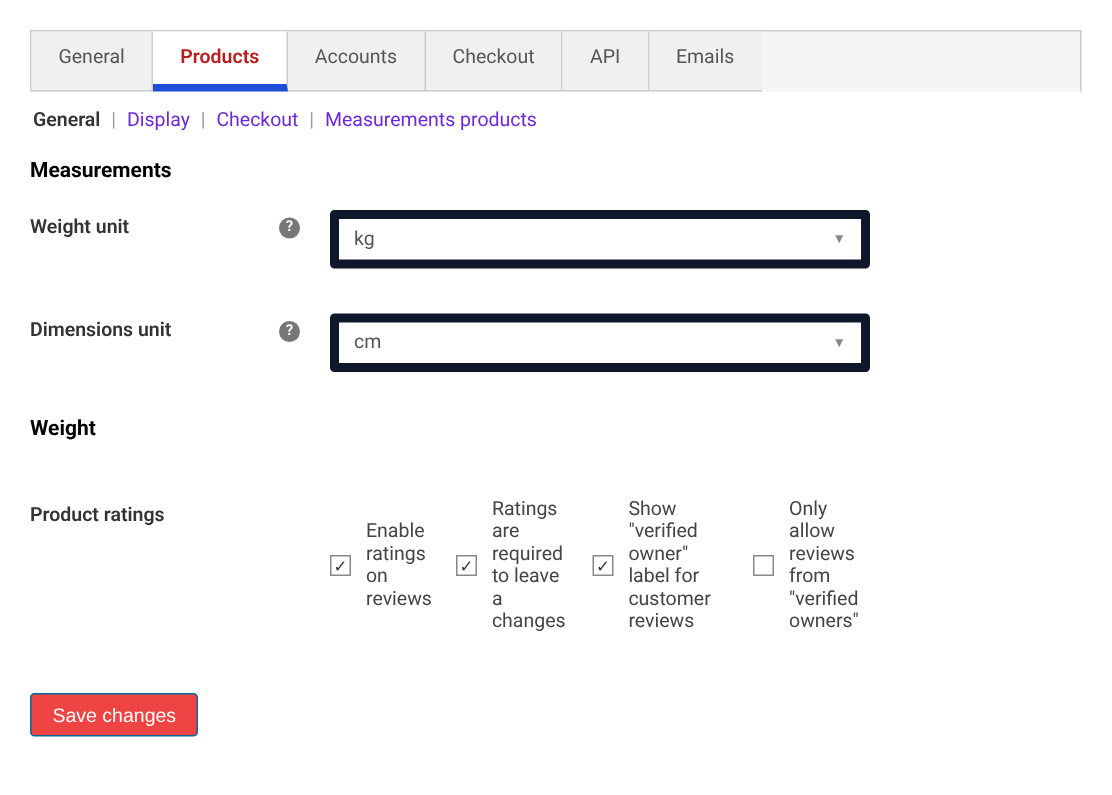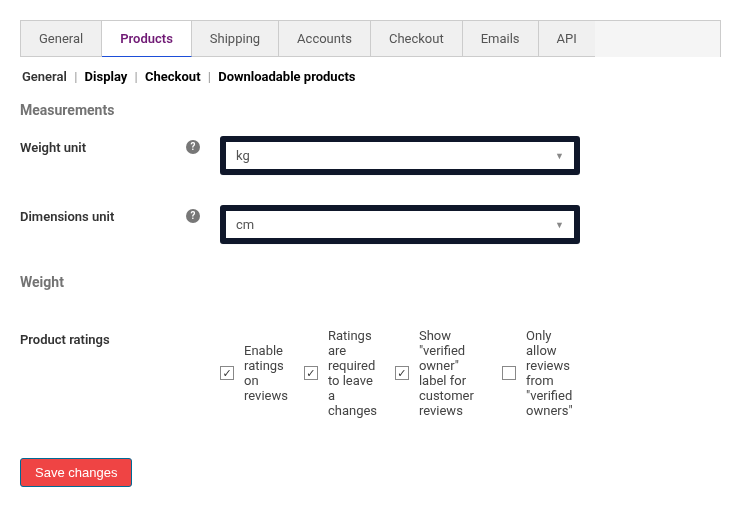--- a/index.html
+++ b/index.html
@@ -22,63 +22,62 @@
     padding: 10px 18px;
     border-right: 1px solid #ccc;
     border-bottom: 1px solid #ccc;
     background: #f0f0f0;
     color: #555;
     cursor: pointer;
     font-size: 13px;
   }
   .tabs .tab.active {
     background: #fff;
-    border-bottom: 1px solid #1d4ed8;
+    border-bottom: 5px solid #1d4ed8;
     font-weight: 600;
-    color: #701a75;
+    color: #b91c1c;
   }
   .tabs .tab:last-child { border-right: none; }
   .subtabs {
     margin: 12px 2px 18px 2px;
     font-size: 13px;
   }
   .subtabs .sub {
-    color: #000000;
-    cursor: pointer;
-    font-weight: bold;
+    color: #6d28d9;
+    cursor: pointer;
   }
   .subtabs .sep {
     color: #999;
     margin: 0 4px;
   }
   .subtabs .sub.current {
     color: #333;
     font-weight: 600;
     cursor: default;
   }
   h3.section {
     font-size: 14px;
     font-weight: 700;
-    color: #737373;
+    color: #000000;
     margin: 14px 0 18px 0;
   }
   .form-row {
     display: flex;
     align-items: flex-start;
     margin-bottom: 30px;
   }
   .form-row.ratings { margin-bottom: 40px; margin-top: 38px; }
   .form-label {
     width: 200px;
     font-weight: 600;
     color: #333;
     font-size: 13px;
     padding-top: 4px;
     display: flex;
-    align-items: flex-start;
+    align-items: center;
     justify-content: space-between;
     padding-right: 20px;
   }
   .help-icon {
     width: 14px;
     height: 14px;
     border-radius: 50%;
     background: #777;
     color: #fff;
     font-size: 10px;
@@ -150,35 +149,34 @@
   }
 </style>
 </head>
 <body>
 
 
 
 <div class="tabs">
   <div class="tab">General</div>
   <div class="tab active">Products</div>
-  <div class="tab">Shipping</div>
   <div class="tab">Accounts</div>
   <div class="tab">Checkout</div>
+  <div class="tab">API</div>
   <div class="tab">Emails</div>
-  <div class="tab">API</div>
 </div>
 
 <div class="subtabs">
   <span class="sub current">General</span>
   <span class="sep">|</span>
   <span class="sub">Display</span>
   <span class="sep">|</span>
   <span class="sub">Checkout</span>
   <span class="sep">|</span>
-  <span class="sub">Downloadable products</span>
+  <span class="sub">Measurements products</span>
 </div>
 
 <h3 class="section">Measurements</h3>
 
 <div class="form-row">
   <div class="form-label">
     <span>Weight unit</span>
     <span class="help-icon">?</span>
   </div>
   <div class="form-control">

